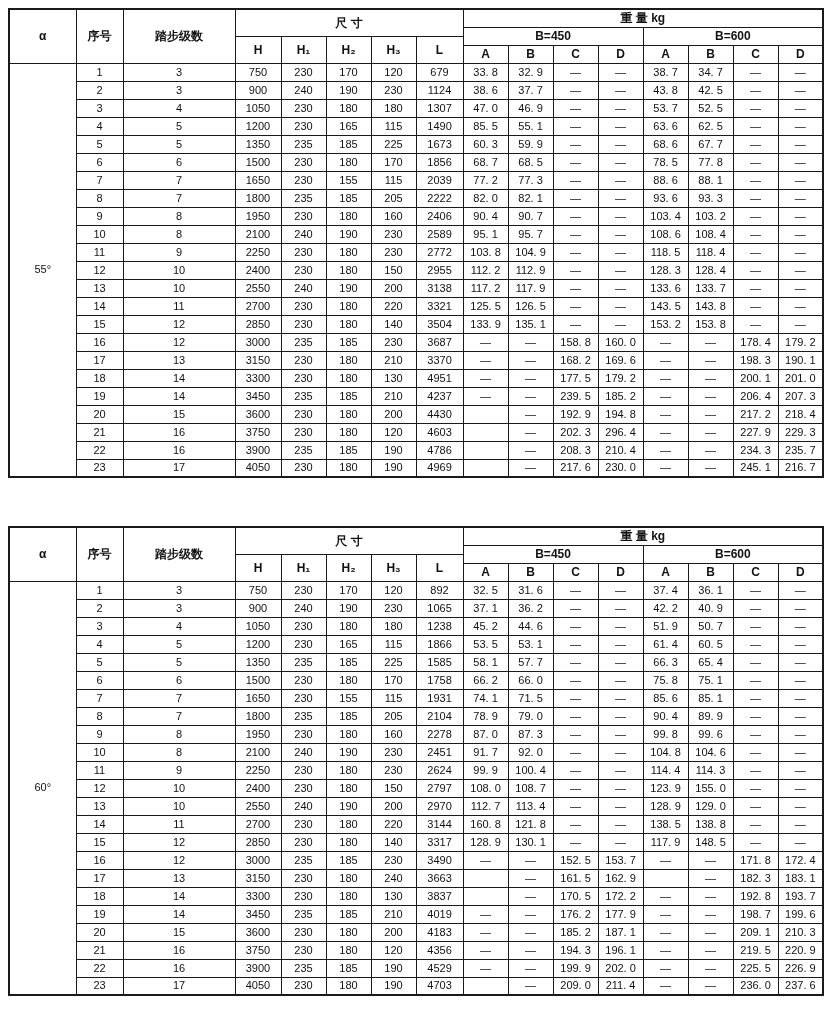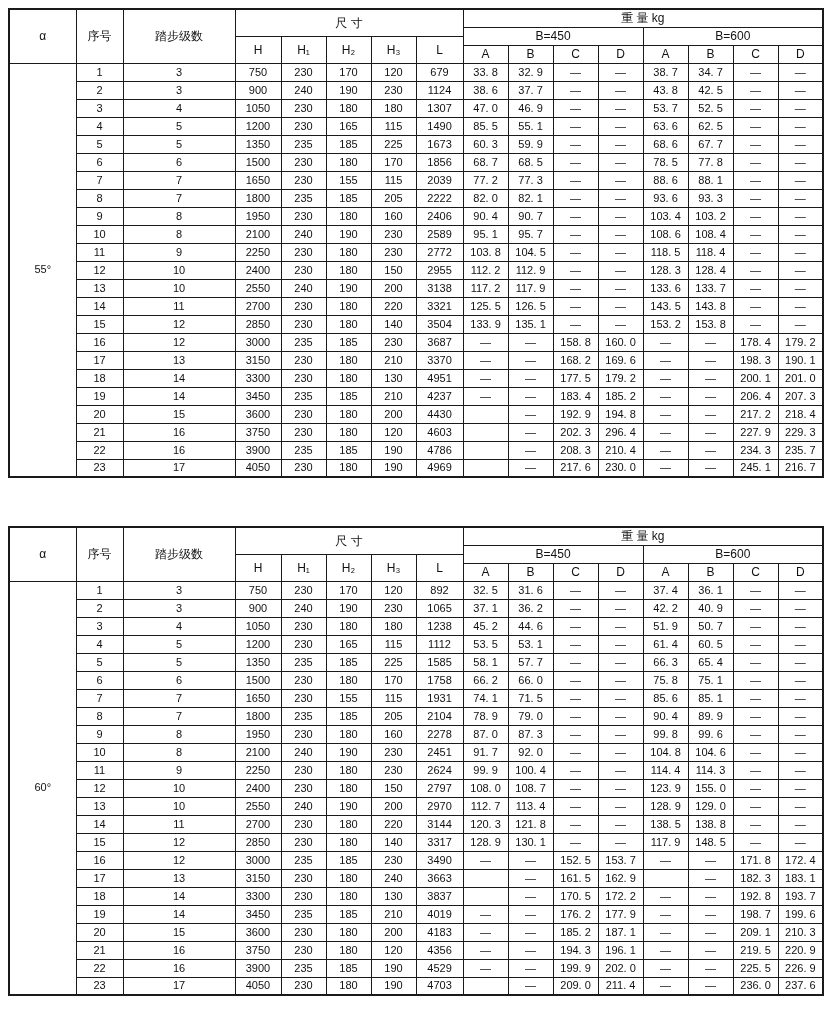--- a/index.html
+++ b/index.html
@@ -23,21 +23,21 @@
     padding:0;
     text-align:center;
     vertical-align:middle;
     font-weight:normal;
     font-size:11px;
     line-height:1;
     overflow:hidden;
     white-space:nowrap;
   }
   .spec-table thead tr{height:9px;}
-  .spec-table thead th{font-size:12px;}
+  .spec-table thead th{font-size:12px;font-weight:bold;}
   .spec-table tbody tr{height:18px;}
   .alpha-cell{font-size:12px;}
   col.c-alpha{width:67px;}
   col.c-serial{width:47px;}
   col.c-steps{width:112px;}
   col.c-h{width:46px;}
   col.c-dim{width:45px;}
   col.c-l{width:47px;}
   col.c-w{width:45px;}
 </style>
@@ -269,21 +269,21 @@
       </tr>
       <tr>
         <td>11</td>
         <td>9</td>
         <td>2250</td>
         <td>230</td>
         <td>180</td>
         <td>230</td>
         <td>2772</td>
         <td>103. 8</td>
-        <td>104. 5</td>
+        <td>104. 9</td>
         <td>—</td>
         <td>—</td>
         <td>118. 5</td>
         <td>118. 4</td>
         <td>—</td>
         <td>—</td>
       </tr>
       <tr>
         <td>12</td>
         <td>10</td>
@@ -406,21 +406,21 @@
       <tr>
         <td>19</td>
         <td>14</td>
         <td>3450</td>
         <td>235</td>
         <td>185</td>
         <td>210</td>
         <td>4237</td>
         <td>—</td>
         <td>—</td>
-        <td>183. 4</td>
+        <td>239. 5</td>
         <td>185. 2</td>
         <td>—</td>
         <td>—</td>
         <td>206. 4</td>
         <td>207. 3</td>
       </tr>
       <tr>
         <td>20</td>
         <td>15</td>
         <td>3600</td>
@@ -595,21 +595,21 @@
         <td>—</td>
         <td>—</td>
       </tr>
       <tr>
         <td>4</td>
         <td>5</td>
         <td>1200</td>
         <td>230</td>
         <td>165</td>
         <td>115</td>
-        <td>1112</td>
+        <td>1866</td>
         <td>53. 5</td>
         <td>53. 1</td>
         <td>—</td>
         <td>—</td>
         <td>61. 4</td>
         <td>60. 5</td>
         <td>—</td>
         <td>—</td>
       </tr>
       <tr>
@@ -766,21 +766,21 @@
         <td>—</td>
       </tr>
       <tr>
         <td>14</td>
         <td>11</td>
         <td>2700</td>
         <td>230</td>
         <td>180</td>
         <td>220</td>
         <td>3144</td>
-        <td>120. 3</td>
+        <td>160. 8</td>
         <td>121. 8</td>
         <td>—</td>
         <td>—</td>
         <td>138. 5</td>
         <td>138. 8</td>
         <td>—</td>
         <td>—</td>
       </tr>
       <tr>
         <td>15</td>

